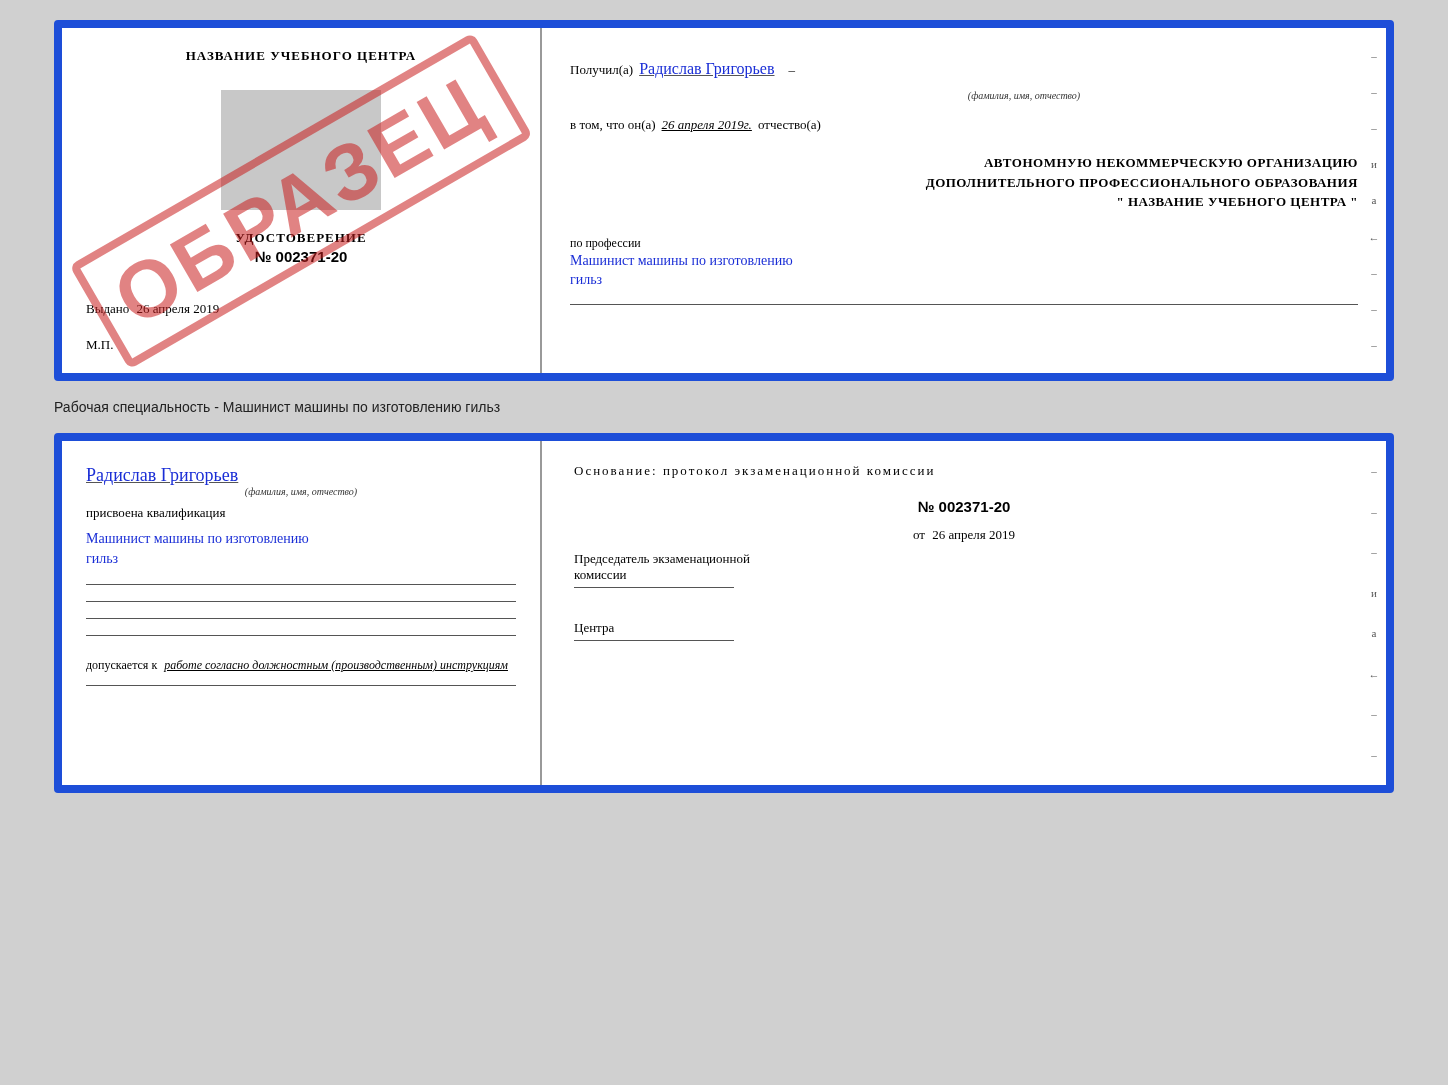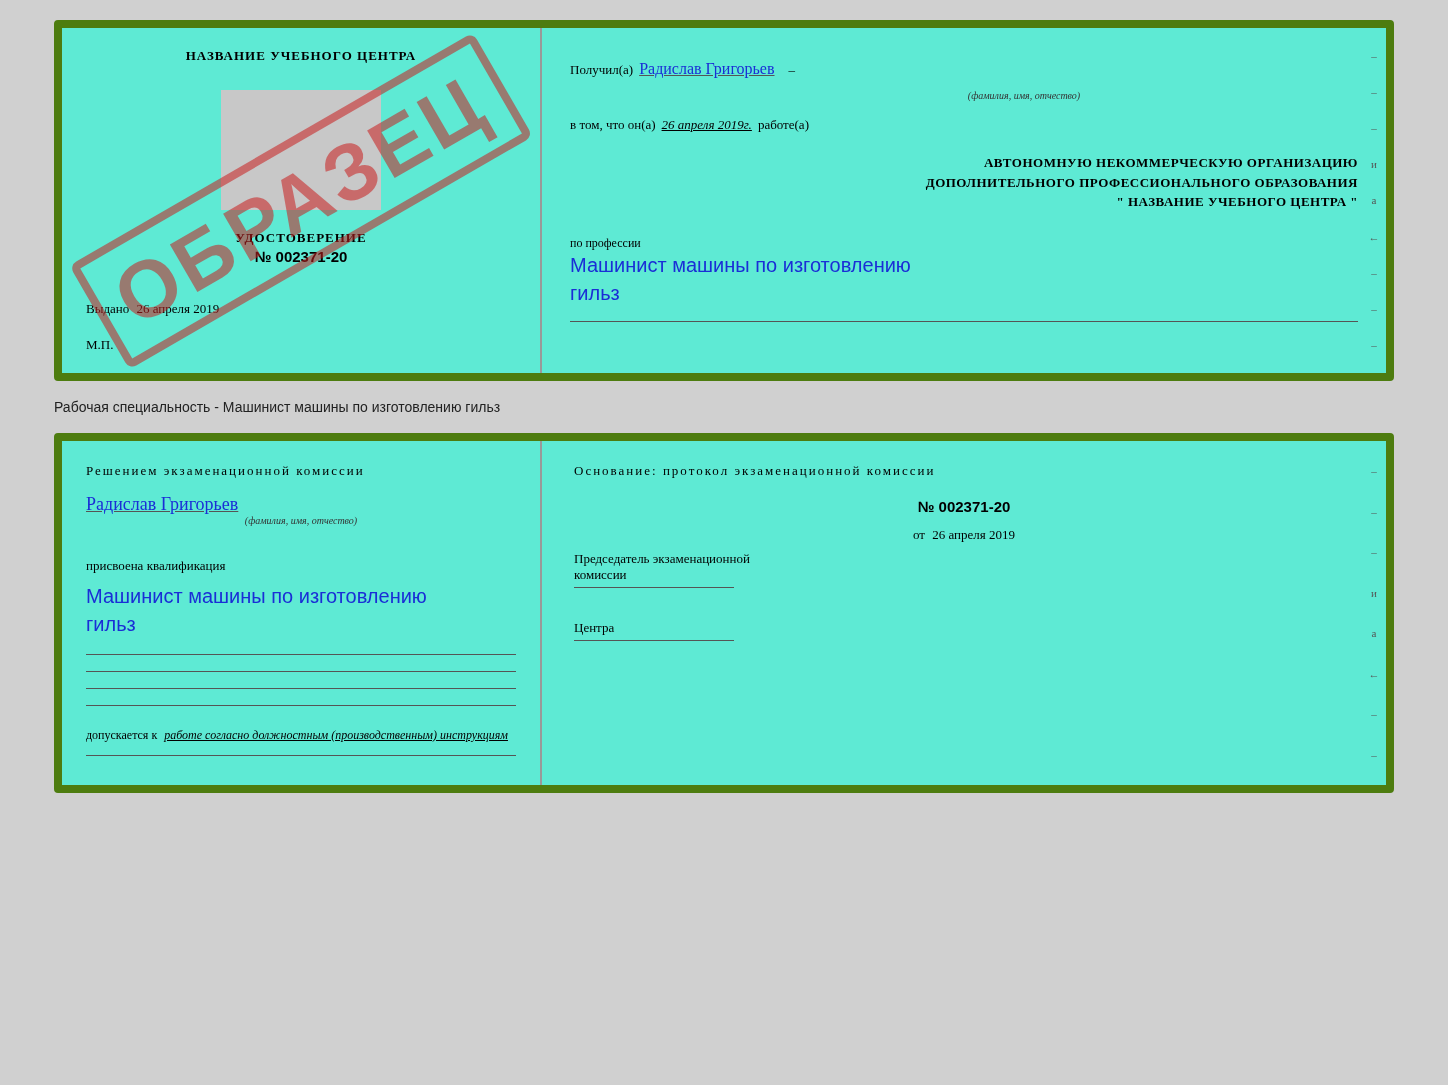--- a/index.html
+++ b/index.html
@@ -10,22 +10,22 @@
       min-height: 1085px;
       display: flex;
       flex-direction: column;
       align-items: center;
       padding: 20px;
       gap: 18px;
     }
 
     
     .document {
-      background: #5eead4;
-      border: 8px solid #4d7c0f;
+      background: #ffffff;
+      border: 8px solid #1d4ed8;
       border-radius: 4px;
       display: flex;
       width: 1340px;
       min-height: 340px;
       position: relative;
       overflow: hidden;
     }
 
     .doc-left {
       width: 480px;
@@ -148,22 +148,22 @@
       letter-spacing: 0.5px;
       line-height: 1.5;
     }
 
     .profession-label {
       font-size: 12px;
       margin-top: 6px;
     }
 
     .profession-handwritten {
-      font-family: Liberation Sans, sans-serif;
-      font-size: 20px;
+      font-family: Liberation Serif, serif;
+      font-size: 14px;
       color: #1a2ed6;
       line-height: 1.4;
     }
 
     .side-marks {
       position: absolute;
       right: 0;
       top: 0;
       bottom: 0;
       width: 24px;
@@ -254,21 +254,21 @@
     <div class="right-row">
       <span class="label">Получил(а)</span>
       <span class="handwritten">Радислав Григорьев</span>
       <span style="margin-left:8px; font-size:13px;">–</span>
     </div>
     <div class="underline-label" style="margin-left:120px; font-size:10px;">(фамилия, имя, отчество)</div>
 
     <div class="right-row" style="margin-top:6px;">
       <span class="label">в том, что он(а)</span>
       <span style="font-style:italic; text-decoration:underline; font-size:13px;">26 апреля 2019г.</span>
-      <span class="label">работе(а)</span>
+      <span class="label">отчество(а)</span>
     </div>
 
     <div style="margin-top:8px;">
       <div class="bold-text">АВТОНОМНУЮ НЕКОММЕРЧЕСКУЮ ОРГАНИЗАЦИЮ</div>
       <div class="bold-text">ДОПОЛНИТЕЛЬНОГО ПРОФЕССИОНАЛЬНОГО ОБРАЗОВАНИЯ</div>
       <div class="bold-text">"   НАЗВАНИЕ УЧЕБНОГО ЦЕНТРА   "</div>
     </div>
 
     <div style="margin-top:8px;">
       <div class="profession-label">по профессии</div>
@@ -289,28 +289,27 @@
       <span>–</span>
     </div>
   </div>
 </div>
 
 <div class="caption-line">Рабочая специальность - Машинист машины по изготовлению гильз</div>
 
 <div class="document" style="min-height:360px;">
 
   <div class="doc-bottom-left">
-    <div class="spaced-text">Решением  экзаменационной  комиссии</div>
 
     <div style="margin-top:4px;">
       <div class="handwritten" style="font-size:18px;">Радислав Григорьев</div>
       <div class="underline-label">(фамилия, имя, отчество)</div>
     </div>
 
-    <div style="font-size:13px; margin-top:24px;">присвоена квалификация</div>
+    <div style="font-size:13px; margin-top:0;">присвоена квалификация</div>
 
     <div>
       <div class="profession-handwritten">Машинист машины по изготовлению</div>
       <div class="profession-handwritten">гильз</div>
     </div>
 
     <hr class="doc-line" style="margin-top:8px;">
     <hr class="doc-line">
     <hr class="doc-line">
     <hr class="doc-line">

